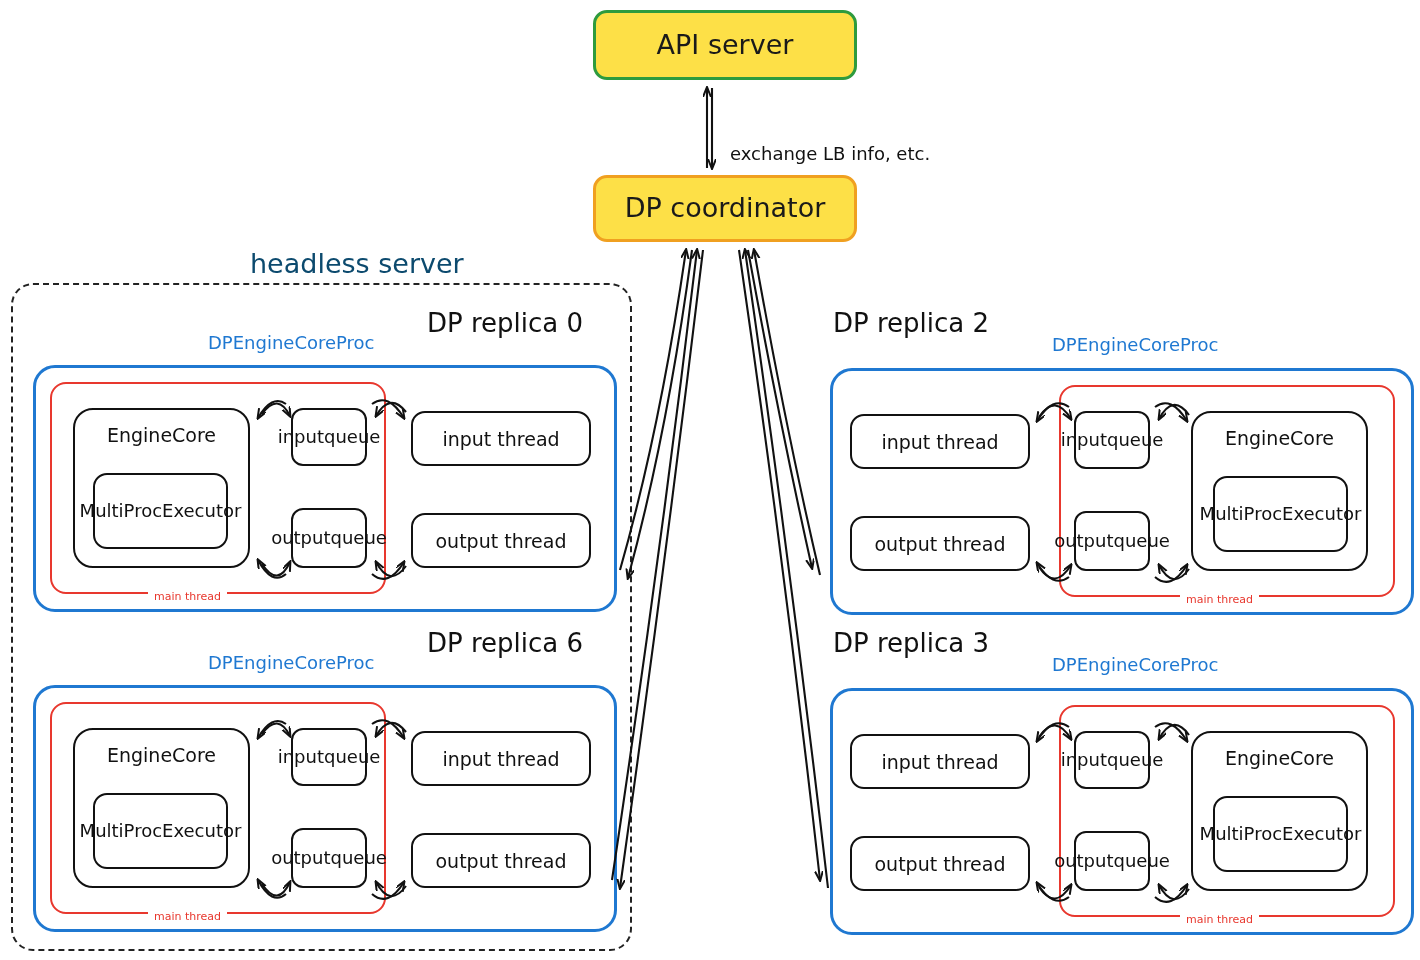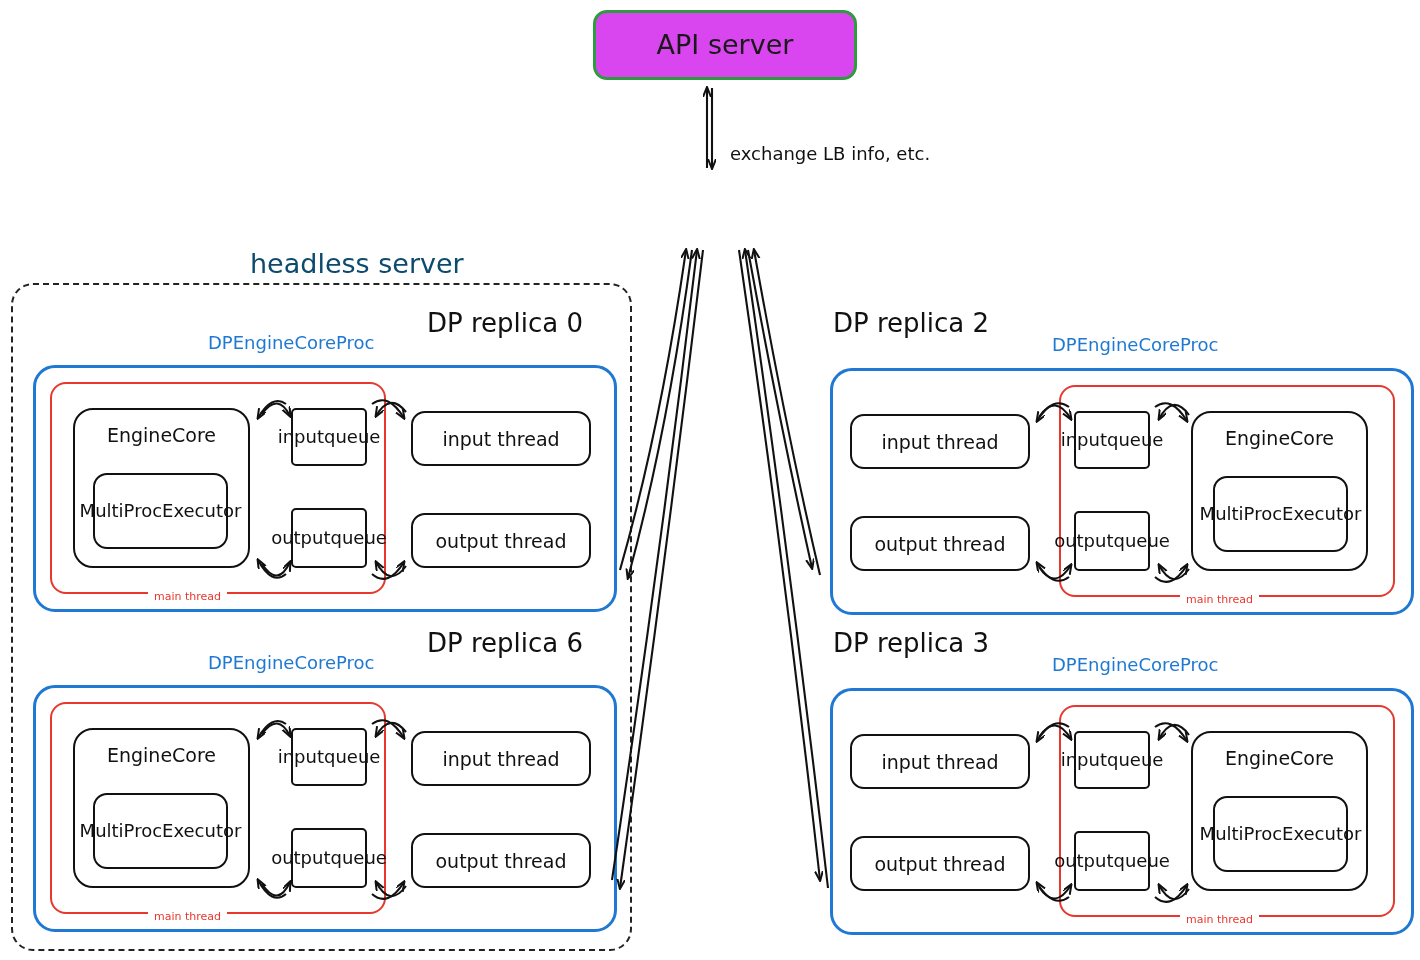--- a/index.html
+++ b/index.html
@@ -3,21 +3,21 @@
 <meta charset="utf-8">
 <style>
   html,body{margin:0;padding:0;background:#fff;}
   body{width:1420px;height:960px;position:relative;overflow:hidden;
        font-family:"DejaVu Sans","Liberation Sans",sans-serif;}
 
   #stage{position:absolute;left:0;top:0;width:1420px;height:960px;}
 
   .node{position:absolute;box-sizing:border-box;display:flex;
         align-items:center;justify-content:center;text-align:center;
-        background:#d946ef;}
+        background:#fde047;}
   .node span{display:block;line-height:1.12;}
 
   
   .topnode{border-width:3px;border-style:solid;border-radius:14px;
            font-size:27px;color:#1a1a1a;}
   .api{border-color:#2e9b3e;}
   .coord{border-color:#f0a020;}
 
   
   .dashedbox{position:absolute;border:2px dashed #222;border-radius:22px;
@@ -25,21 +25,21 @@
   .procbox{position:absolute;border:3px solid #1f78d1;border-radius:22px;
            background:#fff;}
   .mainbox{position:absolute;border:2.5px solid #e8382e;border-radius:16px;
            background:transparent;}
 
   
   .ibox{position:absolute;box-sizing:border-box;border:2.5px solid #111;
         border-radius:14px;background:#fff;display:flex;align-items:center;
         justify-content:center;text-align:center;font-size:19px;color:#111;}
   .ibox.engine{align-items:flex-start;padding-top:14px;border-radius:20px;}
-  .ibox.queue{font-size:18px;line-height:1.18;border-radius:5px;}
+  .ibox.queue{font-size:18px;line-height:1.18;border-radius:12px;}
   .ibox.mpe{border-radius:14px;font-size:18px;line-height:1.2;}
 
   
   .lbl{position:absolute;white-space:nowrap;}
   .lbl-head{font-size:26px;color:#111;}
   .lbl-proc{font-size:18px;color:#1f78d1;}
   .lbl-main{font-size:11px;color:#e8382e;background:#fff;padding:0 6px;}
   .lbl-headless{font-size:27px;color:#0c4a6e;}
   .lbl-exch{font-size:18px;color:#111;}
 
@@ -49,20 +49,23 @@
 </style>
 </head>
 <body>
 
 <div id="stage">
 
   <div class="node topnode api" style="left:593px;top:10px;width:264px;height:70px;">
     <span>API server</span>
   </div>
 
+  <div class="node topnode coord" style="left:593px;top:175px;width:264px;height:67px;">
+    <span>DP coordinator</span>
+  </div>
 
   <div class="lbl lbl-exch" style="left:730px;top:131px;margin-top:12px;">exchange LB info, etc.</div>
 
   <div class="lbl lbl-headless" style="left:250px;top:248px;">headless server</div>
   <div class="dashedbox" style="left:11px;top:283px;width:617px;height:664px;"></div>
 
   <div class="lbl lbl-head" style="left:427px;top:308px;">DP replica 0</div>
   <div class="lbl lbl-proc" style="left:208px;top:332px;">DPEngineCoreProc</div>
 
   <div class="procbox" style="left:33px;top:365px;width:578px;height:241px;"></div>

